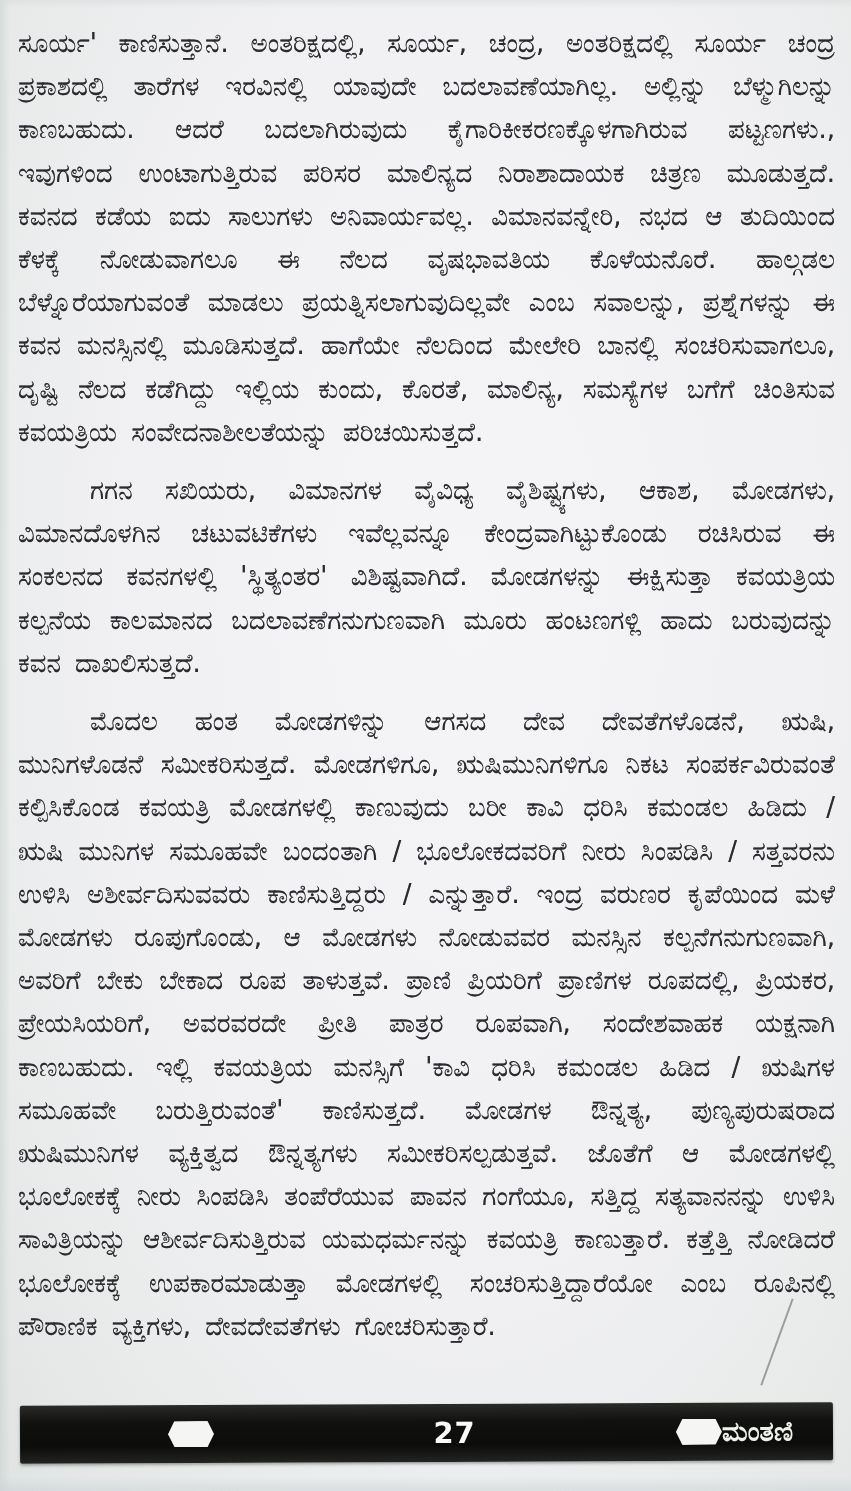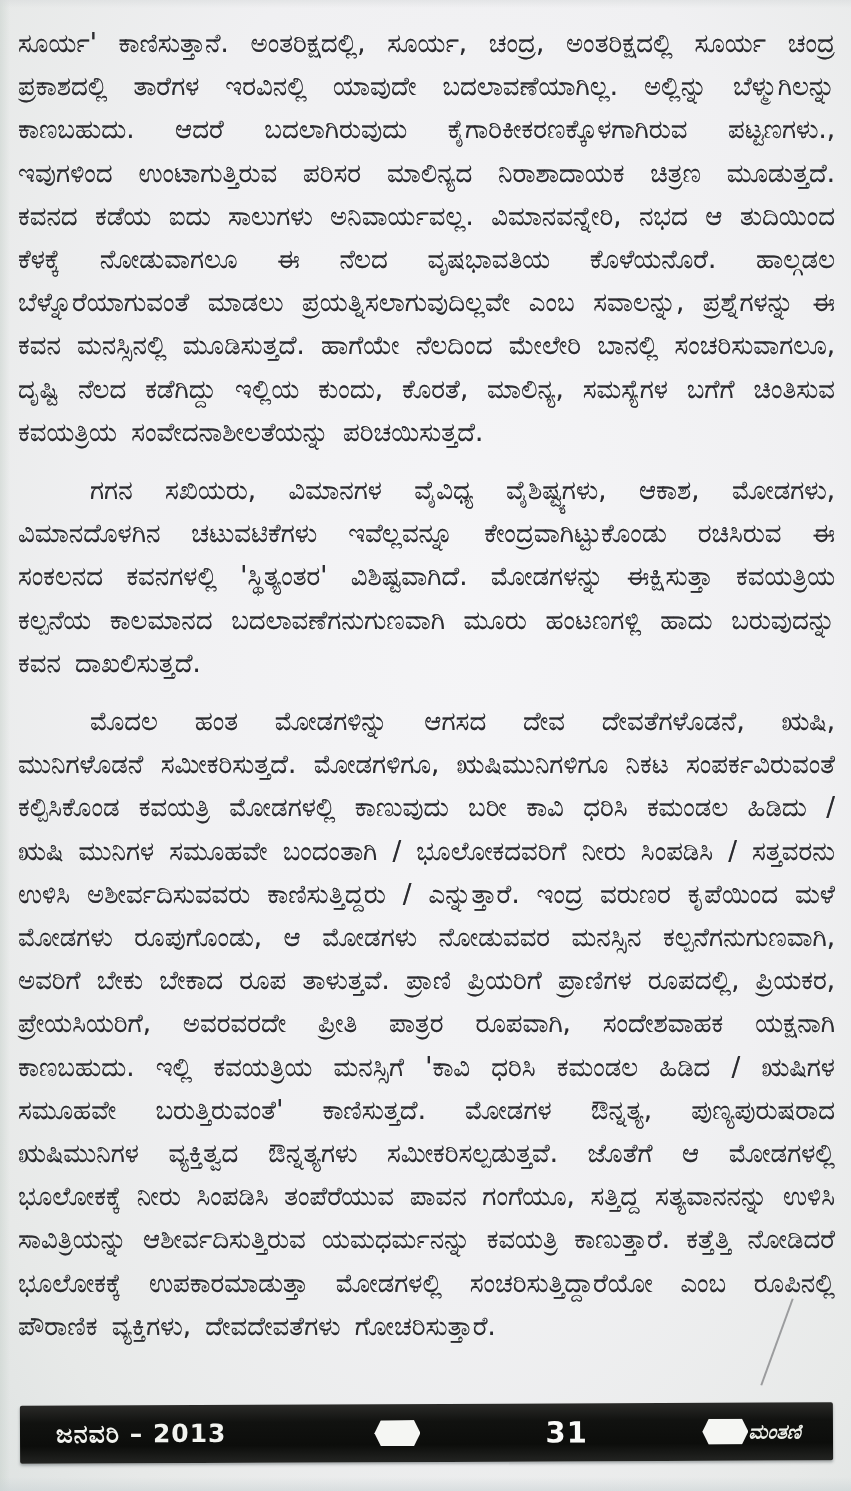--- a/index.html
+++ b/index.html
@@ -82,26 +82,25 @@
   .footer-issue{
     color:#f2f3ef;
     font-size:25px;
     font-weight:bold;
     letter-spacing:1px;
     margin-left:36px;
     white-space:nowrap;
   }
   .footer-magazine{
     color:#eef0ea;
-    font-size:20px;
+    font-size:27px;
     font-weight:bold;
     margin-left:auto;
-    margin-right:32px;
+    margin-right:40px;
     white-space:nowrap;
-    font-style:italic;
   }
   .page-number{
     color:#fbfbf9;
     font-size:29px;
     font-weight:bold;
     letter-spacing:1px;
     margin:0 8px;
   }
   .hexagon{
     width:46px;
@@ -124,21 +123,20 @@
 
   <div class="content">
     <p>ಸೂರ್ಯ' ಕಾಣಿಸುತ್ತಾನೆ. ಅಂತರಿಕ್ಷದಲ್ಲಿ, ಸೂರ್ಯ, ಚಂದ್ರ, ಅಂತರಿಕ್ಷದಲ್ಲಿ ಸೂರ್ಯ ಚಂದ್ರ ಪ್ರಕಾಶದಲ್ಲಿ ತಾರೆಗಳ ಇರವಿನಲ್ಲಿ ಯಾವುದೇ ಬದಲಾವಣೆಯಾಗಿಲ್ಲ. ಅಲ್ಲಿನ್ನು ಬೆಳ್ಮುಗಿಲನ್ನು ಕಾಣಬಹುದು. ಆದರೆ ಬದಲಾಗಿರುವುದು ಕೈಗಾರಿಕೀಕರಣಕ್ಕೊಳಗಾಗಿರುವ ಪಟ್ಟಣಗಳು., ಇವುಗಳಿಂದ ಉಂಟಾಗುತ್ತಿರುವ ಪರಿಸರ ಮಾಲಿನ್ಯದ ನಿರಾಶಾದಾಯಕ ಚಿತ್ರಣ ಮೂಡುತ್ತದೆ. ಕವನದ ಕಡೆಯ ಐದು ಸಾಲುಗಳು ಅನಿವಾರ್ಯವಲ್ಲ. ವಿಮಾನವನ್ನೇರಿ, ನಭದ ಆ ತುದಿಯಿಂದ ಕೆಳಕ್ಕೆ ನೋಡುವಾಗಲೂ ಈ ನೆಲದ ವೃಷಭಾವತಿಯ ಕೊಳೆಯನೊರೆ. ಹಾಲ್ಗಡಲ ಬೆಳ್ನೊರೆಯಾಗುವಂತೆ ಮಾಡಲು ಪ್ರಯತ್ನಿಸಲಾಗುವುದಿಲ್ಲವೇ ಎಂಬ ಸವಾಲನ್ನು, ಪ್ರಶ್ನೆಗಳನ್ನು ಈ ಕವನ ಮನಸ್ಸಿನಲ್ಲಿ ಮೂಡಿಸುತ್ತದೆ. ಹಾಗೆಯೇ ನೆಲದಿಂದ ಮೇಲೇರಿ ಬಾನಲ್ಲಿ ಸಂಚರಿಸುವಾಗಲೂ, ದೃಷ್ಟಿ ನೆಲದ ಕಡೆಗಿದ್ದು ಇಲ್ಲಿಯ ಕುಂದು, ಕೊರತೆ, ಮಾಲಿನ್ಯ, ಸಮಸ್ಯೆಗಳ ಬಗೆಗೆ ಚಿಂತಿಸುವ ಕವಯತ್ರಿಯ ಸಂವೇದನಾಶೀಲತೆಯನ್ನು ಪರಿಚಯಿಸುತ್ತದೆ.</p>
     <p class="indent">ಗಗನ ಸಖಿಯರು, ವಿಮಾನಗಳ ವೈವಿಧ್ಯ ವೈಶಿಷ್ಟ್ಯಗಳು, ಆಕಾಶ, ಮೋಡಗಳು, ವಿಮಾನದೊಳಗಿನ ಚಟುವಟಿಕೆಗಳು ಇವೆಲ್ಲವನ್ನೂ ಕೇಂದ್ರವಾಗಿಟ್ಟುಕೊಂಡು ರಚಿಸಿರುವ ಈ ಸಂಕಲನದ ಕವನಗಳಲ್ಲಿ 'ಸ್ಥಿತ್ಯಂತರ' ವಿಶಿಷ್ಟವಾಗಿದೆ. ಮೋಡಗಳನ್ನು ಈಕ್ಷಿಸುತ್ತಾ ಕವಯತ್ರಿಯ ಕಲ್ಪನೆಯ ಕಾಲಮಾನದ ಬದಲಾವಣೆಗನುಗುಣವಾಗಿ ಮೂರು ಹಂಟಣಗಳ್ಲಿ ಹಾದು ಬರುವುದನ್ನು ಕವನ ದಾಖಲಿಸುತ್ತದೆ.</p>
     <p class="indent">ಮೊದಲ ಹಂತ ಮೋಡಗಳಿನ್ನು ಆಗಸದ ದೇವ ದೇವತೆಗಳೊಡನೆ, ಋಷಿ, ಮುನಿಗಳೊಡನೆ ಸಮೀಕರಿಸುತ್ತದೆ. ಮೋಡಗಳಿಗೂ, ಋಷಿಮುನಿಗಳಿಗೂ ನಿಕಟ ಸಂಪರ್ಕವಿರುವಂತೆ ಕಲ್ಪಿಸಿಕೊಂಡ ಕವಯತ್ರಿ ಮೋಡಗಳಲ್ಲಿ ಕಾಣುವುದು ಬರೀ ಕಾವಿ ಧರಿಸಿ ಕಮಂಡಲ ಹಿಡಿದು / ಋಷಿ ಮುನಿಗಳ ಸಮೂಹವೇ ಬಂದಂತಾಗಿ / ಭೂಲೋಕದವರಿಗೆ ನೀರು ಸಿಂಪಡಿಸಿ / ಸತ್ತವರನು ಉಳಿಸಿ ಅಶೀರ್ವದಿಸುವವರು ಕಾಣಿಸುತ್ತಿದ್ದರು / ಎನ್ನುತ್ತಾರೆ. ಇಂದ್ರ ವರುಣರ ಕೃಪೆಯಿಂದ ಮಳೆ ಮೋಡಗಳು ರೂಪುಗೊಂಡು, ಆ ಮೋಡಗಳು ನೋಡುವವರ ಮನಸ್ಸಿನ ಕಲ್ಪನೆಗನುಗುಣವಾಗಿ, ಅವರಿಗೆ ಬೇಕು ಬೇಕಾದ ರೂಪ ತಾಳುತ್ತವೆ. ಪ್ರಾಣಿ ಪ್ರಿಯರಿಗೆ ಪ್ರಾಣಿಗಳ ರೂಪದಲ್ಲಿ, ಪ್ರಿಯಕರ, ಪ್ರೇಯಸಿಯರಿಗೆ, ಅವರವರದೇ ಪ್ರೀತಿ ಪಾತ್ರರ ರೂಪವಾಗಿ, ಸಂದೇಶವಾಹಕ ಯಕ್ಷನಾಗಿ ಕಾಣಬಹುದು. ಇಲ್ಲಿ ಕವಯತ್ರಿಯ ಮನಸ್ಸಿಗೆ 'ಕಾವಿ ಧರಿಸಿ ಕಮಂಡಲ ಹಿಡಿದ / ಋಷಿಗಳ ಸಮೂಹವೇ ಬರುತ್ತಿರುವಂತೆ' ಕಾಣಿಸುತ್ತದೆ. ಮೋಡಗಳ ಔನ್ನತ್ಯ, ಪುಣ್ಯಪುರುಷರಾದ ಋಷಿಮುನಿಗಳ ವ್ಯಕ್ತಿತ್ವದ ಔನ್ನತ್ಯಗಳು ಸಮೀಕರಿಸಲ್ಪಡುತ್ತವೆ. ಜೊತೆಗೆ ಆ ಮೋಡಗಳಲ್ಲಿ ಭೂಲೋಕಕ್ಕೆ ನೀರು ಸಿಂಪಡಿಸಿ ತಂಪೆರೆಯುವ ಪಾವನ ಗಂಗೆಯೂ, ಸತ್ತಿದ್ದ ಸತ್ಯವಾನನನ್ನು ಉಳಿಸಿ ಸಾವಿತ್ರಿಯನ್ನು ಆಶೀರ್ವದಿಸುತ್ತಿರುವ ಯಮಧರ್ಮನನ್ನು ಕವಯತ್ರಿ ಕಾಣುತ್ತಾರೆ. ಕತ್ತೆತ್ತಿ ನೋಡಿದರೆ ಭೂಲೋಕಕ್ಕೆ ಉಪಕಾರಮಾಡುತ್ತಾ ಮೋಡಗಳಲ್ಲಿ ಸಂಚರಿಸುತ್ತಿದ್ದಾರೆಯೋ ಎಂಬ ರೂಪಿನಲ್ಲಿ ಪೌರಾಣಿಕ ವ್ಯಕ್ತಿಗಳು, ದೇವದೇವತೆಗಳು ಗೋಚರಿಸುತ್ತಾರೆ.</p>
   </div>
 
   <div class="scan-line"></div>
 
   <div class="footer-bar">
-    <span class="footer-issue">ಜನವರಿ – 2013</span>
     <span class="hexagon hex-1"></span>
     <span class="spacer-a"></span>
-    <span class="page-number">31</span>
+    <span class="page-number">27</span>
     <span class="spacer-b"></span>
     <span class="hexagon"></span>
     <span class="footer-magazine">ಮಂತಣಿ</span>
   </div>
 </div>
 
 </body></html>

